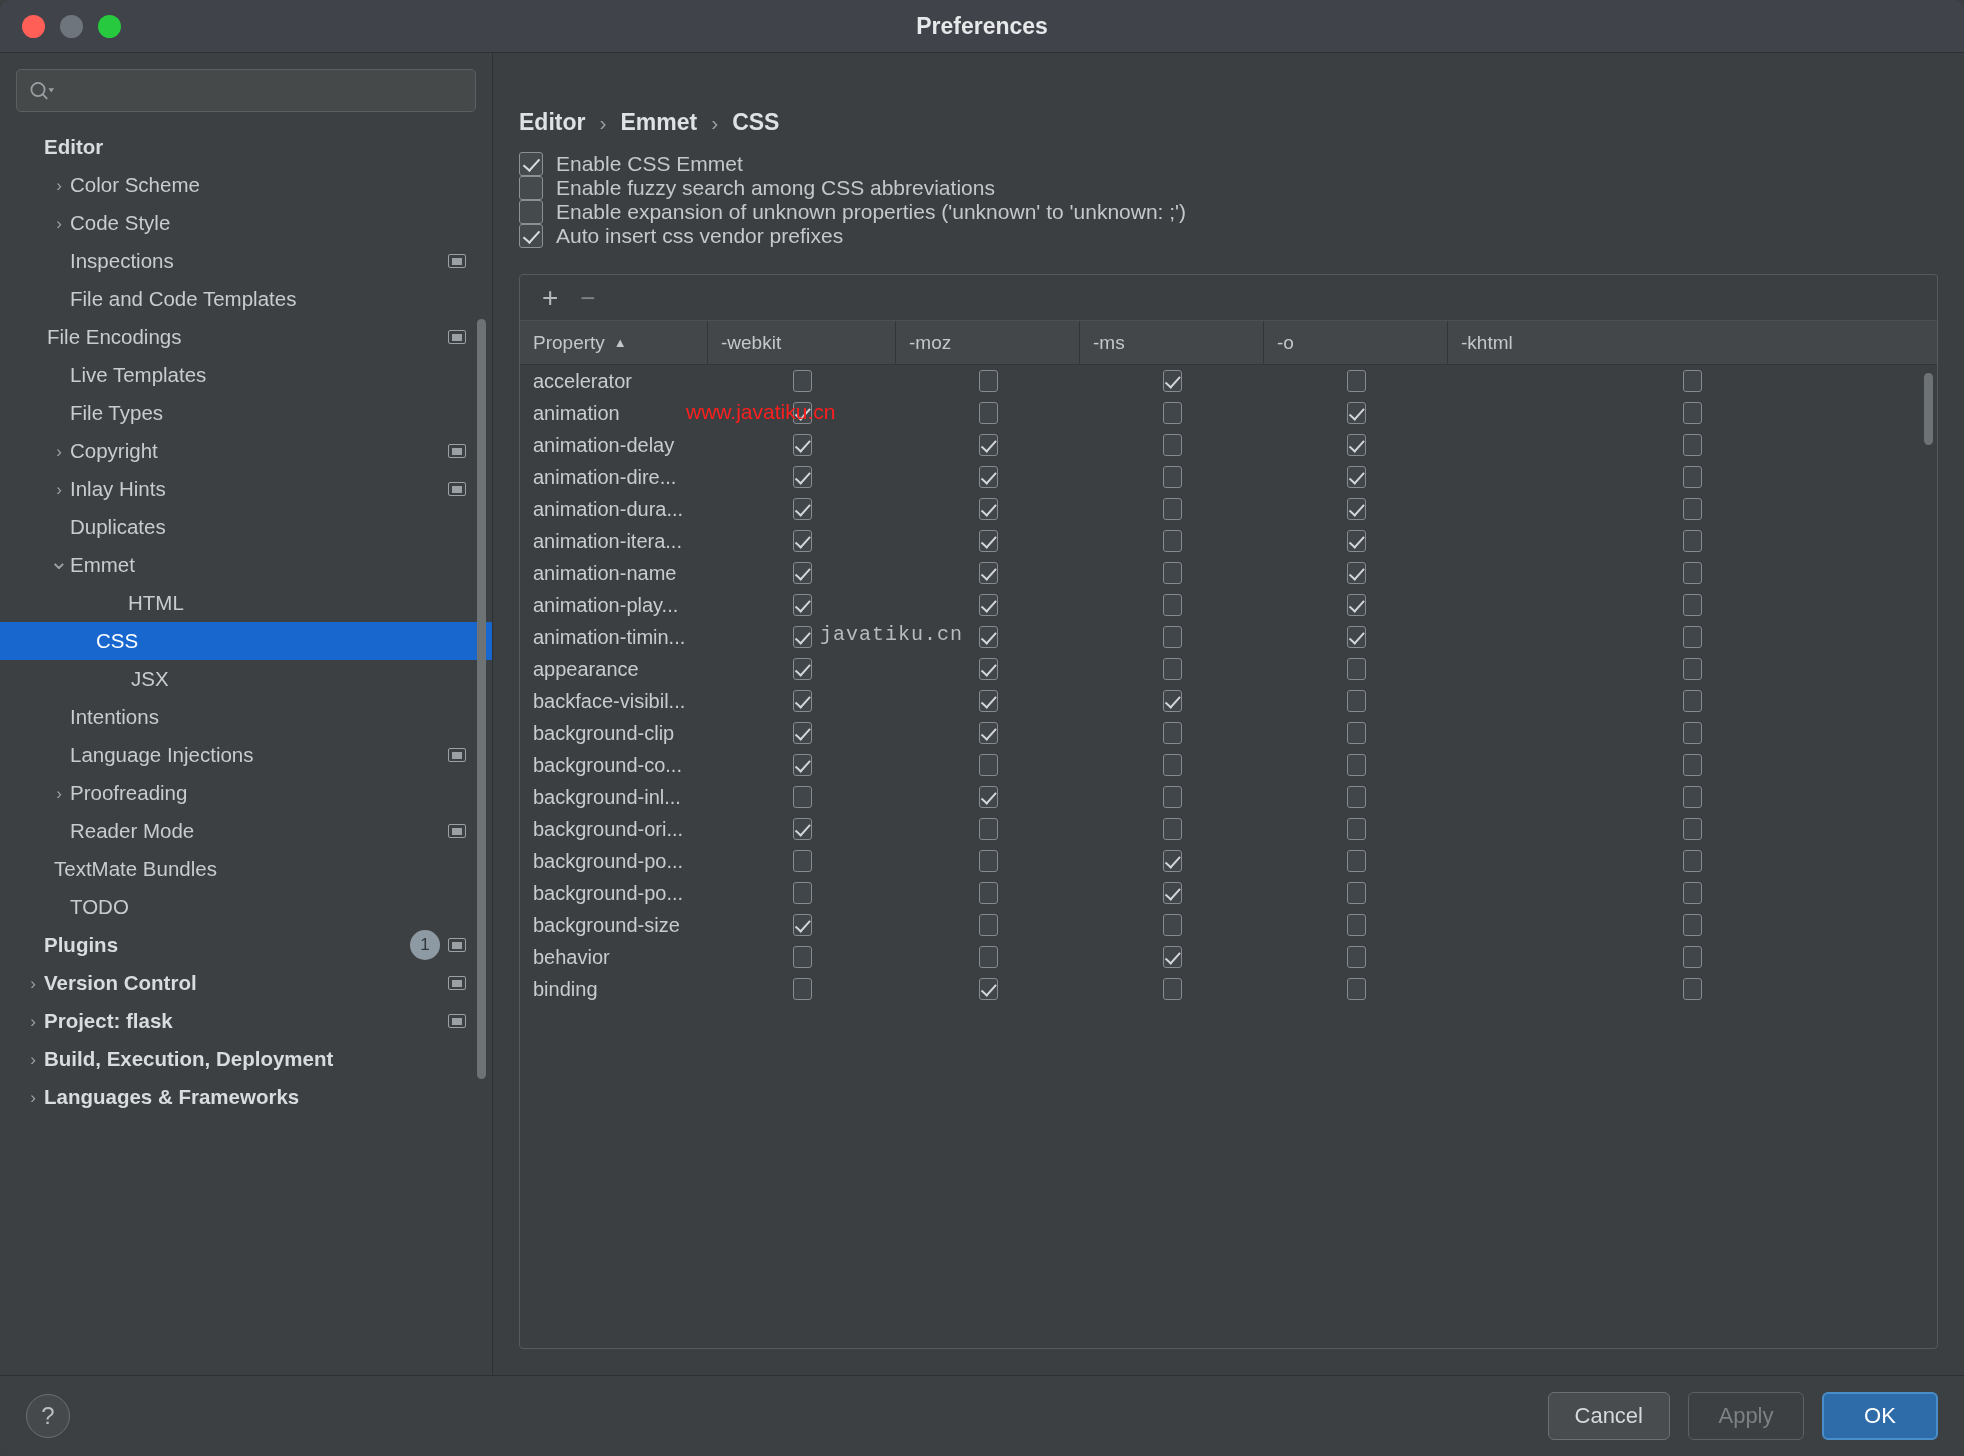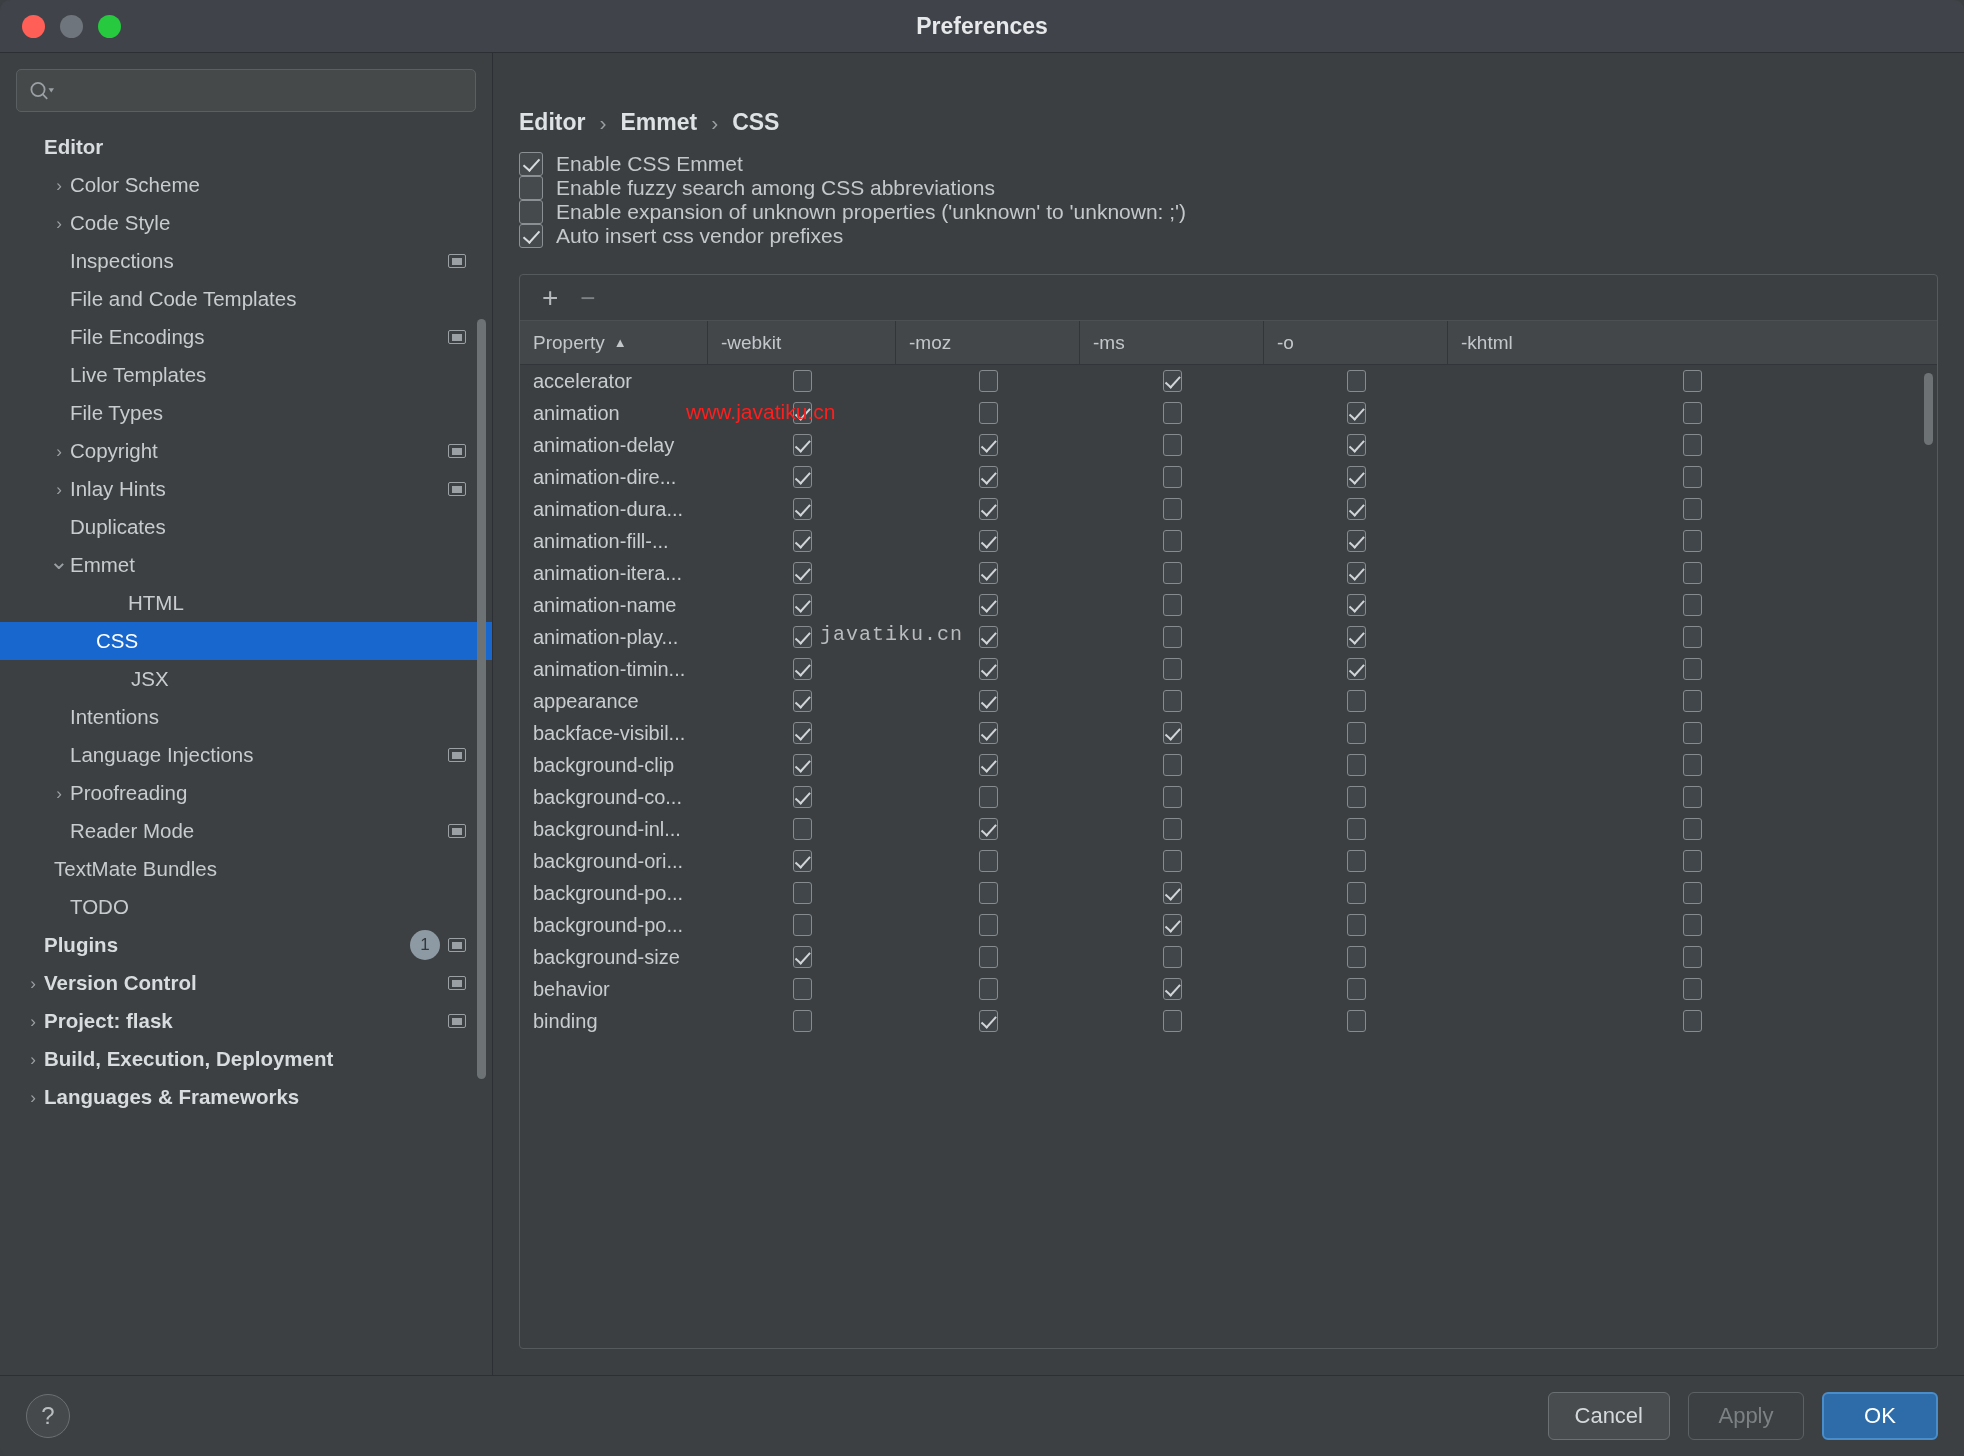--- a/index.html
+++ b/index.html
@@ -237,21 +237,21 @@
           </div>
           <div class="tree-row" style="padding-left: 48px;">
             <span class="chev"></span>
             <span class="tree-label">Inspections</span>
             <span class="copy-ico"></span>
           </div>
           <div class="tree-row" style="padding-left: 48px;">
             <span class="chev"></span>
             <span class="tree-label">File and Code Templates</span>
           </div>
-          <div class="tree-row" style="padding-left: 48px;">
+          <div class="tree-row" style="padding-left: 25px;">
             <span class="chev"></span>
             <span class="tree-label">File Encodings</span>
             <span class="copy-ico"></span>
           </div>
           <div class="tree-row" style="padding-left: 48px;">
             <span class="chev"></span>
             <span class="tree-label">Live Templates</span>
           </div>
           <div class="tree-row" style="padding-left: 48px;">
             <span class="chev"></span>
@@ -481,38 +481,20 @@
                 <span class="cbs"></span>
               </div>
               <div class="td-cb" style="width: 184px;">
                 <span class="cbs on"></span>
               </div>
               <div class="td-cb" style="width: 184px; flex: 1 1 0%;">
                 <span class="cbs"></span>
               </div>
             </div>
             <div class="tr">
-              <div class="td-prop" style="width: 188px;">animation-fill-...</div>
-              <div class="td-cb" style="width: 188px;">
-                <span class="cbs on"></span>
-              </div>
-              <div class="td-cb" style="width: 184px;">
-                <span class="cbs on"></span>
-              </div>
-              <div class="td-cb" style="width: 184px;">
-                <span class="cbs"></span>
-              </div>
-              <div class="td-cb" style="width: 184px;">
-                <span class="cbs on"></span>
-              </div>
-              <div class="td-cb" style="width: 184px; flex: 1 1 0%;">
-                <span class="cbs"></span>
-              </div>
-            </div>
-            <div class="tr">
               <div class="td-prop" style="width: 188px;">animation-itera...</div>
               <div class="td-cb" style="width: 188px;">
                 <span class="cbs on"></span>
               </div>
               <div class="td-cb" style="width: 184px;">
                 <span class="cbs on"></span>
               </div>
               <div class="td-cb" style="width: 184px;">
                 <span class="cbs"></span>
               </div>

